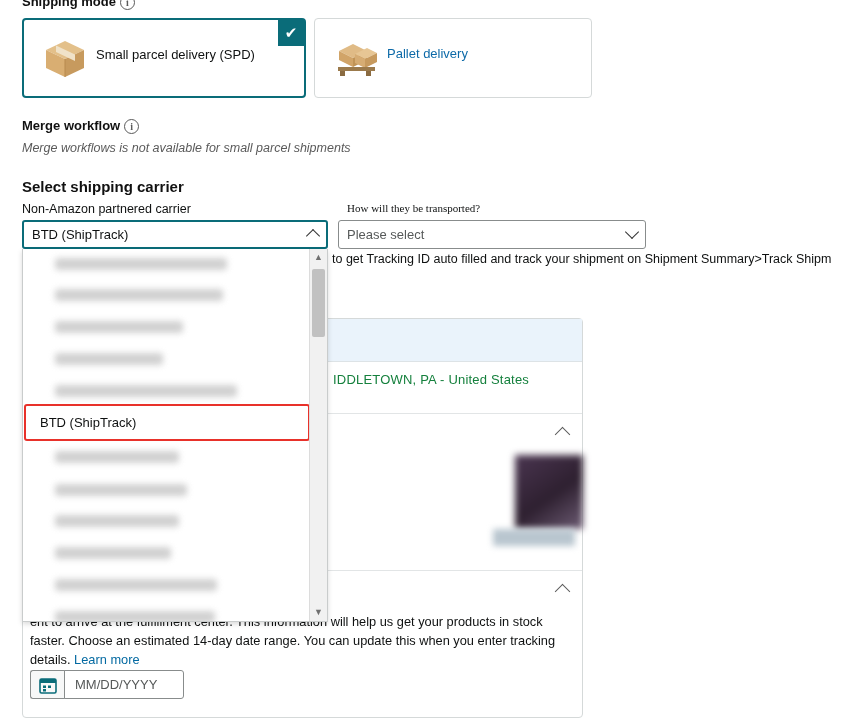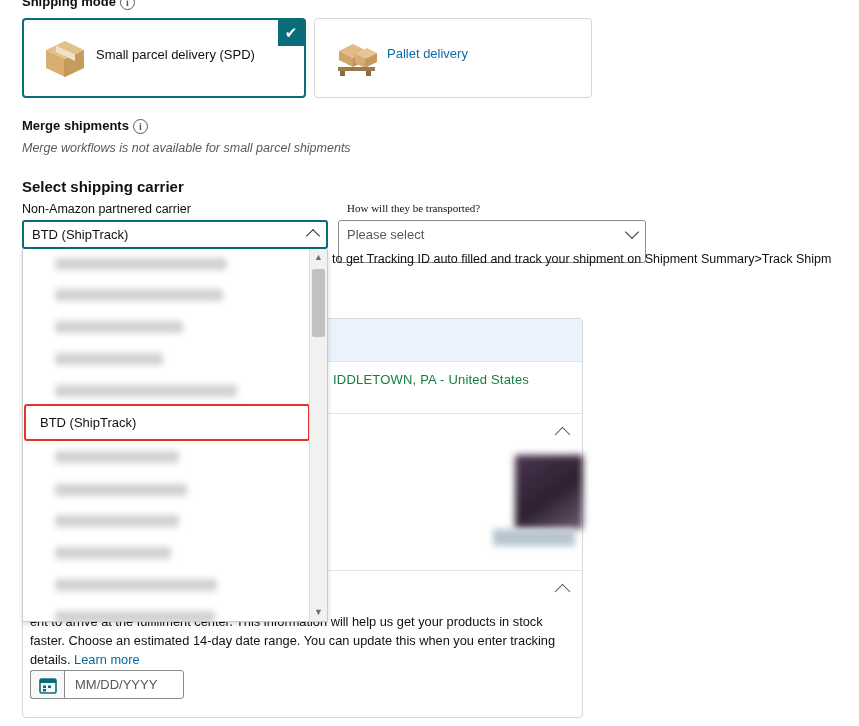--- a/index.html
+++ b/index.html
@@ -159,21 +159,21 @@
     border-bottom: 1.6px solid #333;
   }
   .caret.up { transform: rotate(135deg); }
   .caret.down { transform: rotate(-45deg); top: 6px; }
 
   #transport-select {
     position: absolute;
     left: 338px;
     top: 220px;
     width: 308px;
-    height: 43px;
+    height: 29px;
     box-sizing: border-box;
     border: 1px solid #888c8c;
     border-radius: 3px;
     background: #ffffff;
   }
   #transport-select .value {
     position: absolute;
     left: 8px;
     top: 6px;
     font-size: 13px;
@@ -400,21 +400,21 @@
       <polygon points="32,24 44,18 44,27 32,33" fill="#c79a5e"></polygon>
       <polygon points="22,19 32,24 32,33 22,28" fill="#d6ac73"></polygon>
       <rect x="5" y="32" width="37" height="4" fill="#9b7a4c"></rect>
       <rect x="7" y="36" width="5" height="5" fill="#8a6b41"></rect>
       <rect x="33" y="36" width="5" height="5" fill="#8a6b41"></rect>
     </svg>
     <div class="mode-text">Pallet delivery</div>
   </div>
 
   <div id="merge-label" class="lbl-bold">
-    <span>Merge shipments</span><span class="info-icon">i</span>
+    <span>Merge workflow</span><span class="info-icon">i</span>
   </div>
   <div id="carrier-heading">Select shipping carrier</div>
 
   <div id="merge-note">Merge workflows is not available for small parcel shipments</div>
   <div id="carrier-sublabel">Non-Amazon partnered carrier</div>
   <div id="transport-label">How will they be transported?</div>
 
   <div id="carrier-select">
     <span class="value">BTD (ShipTrack)</span>
     <span class="caret up"></span>

